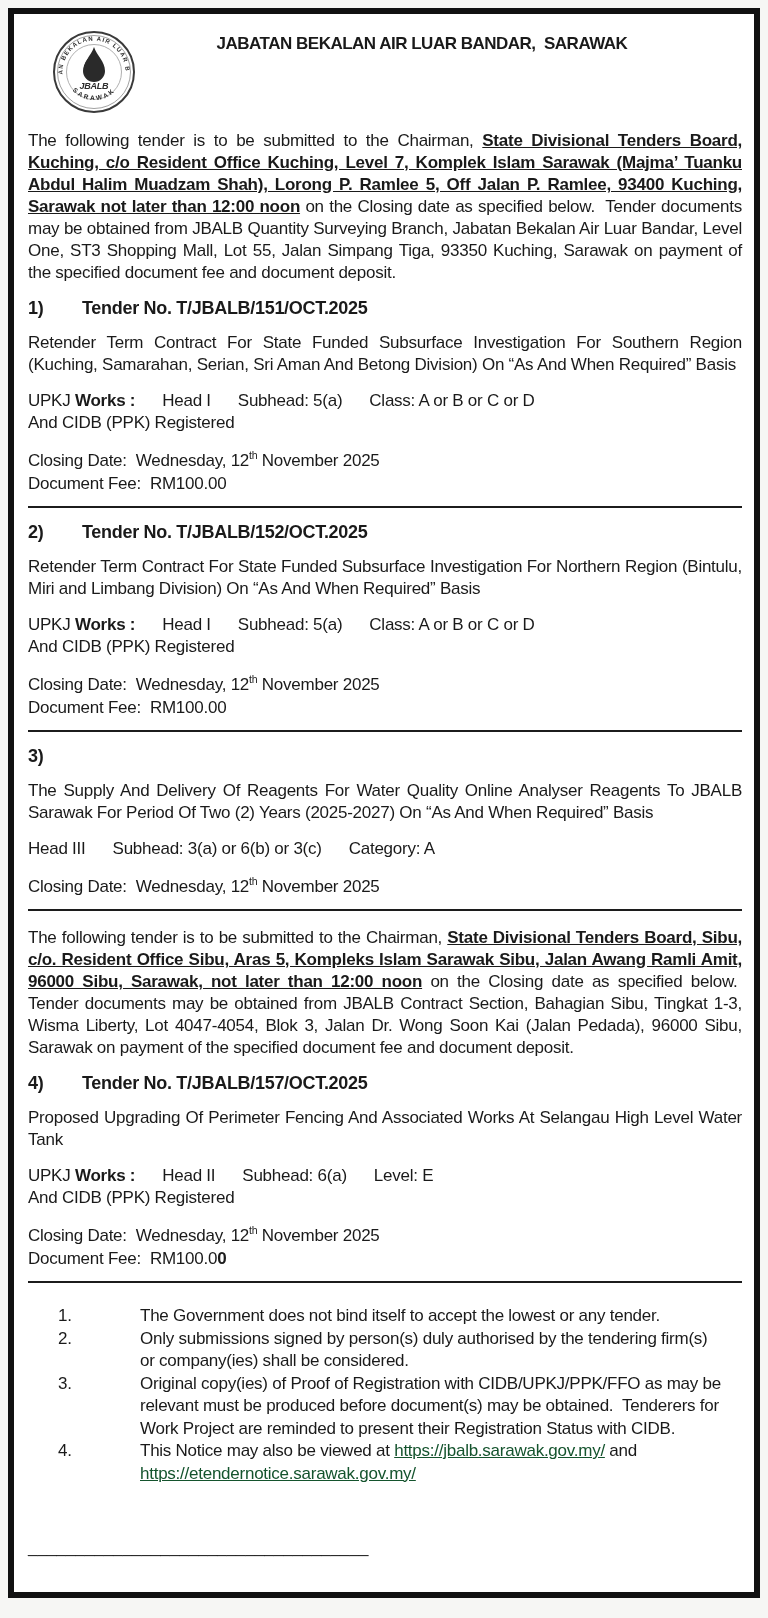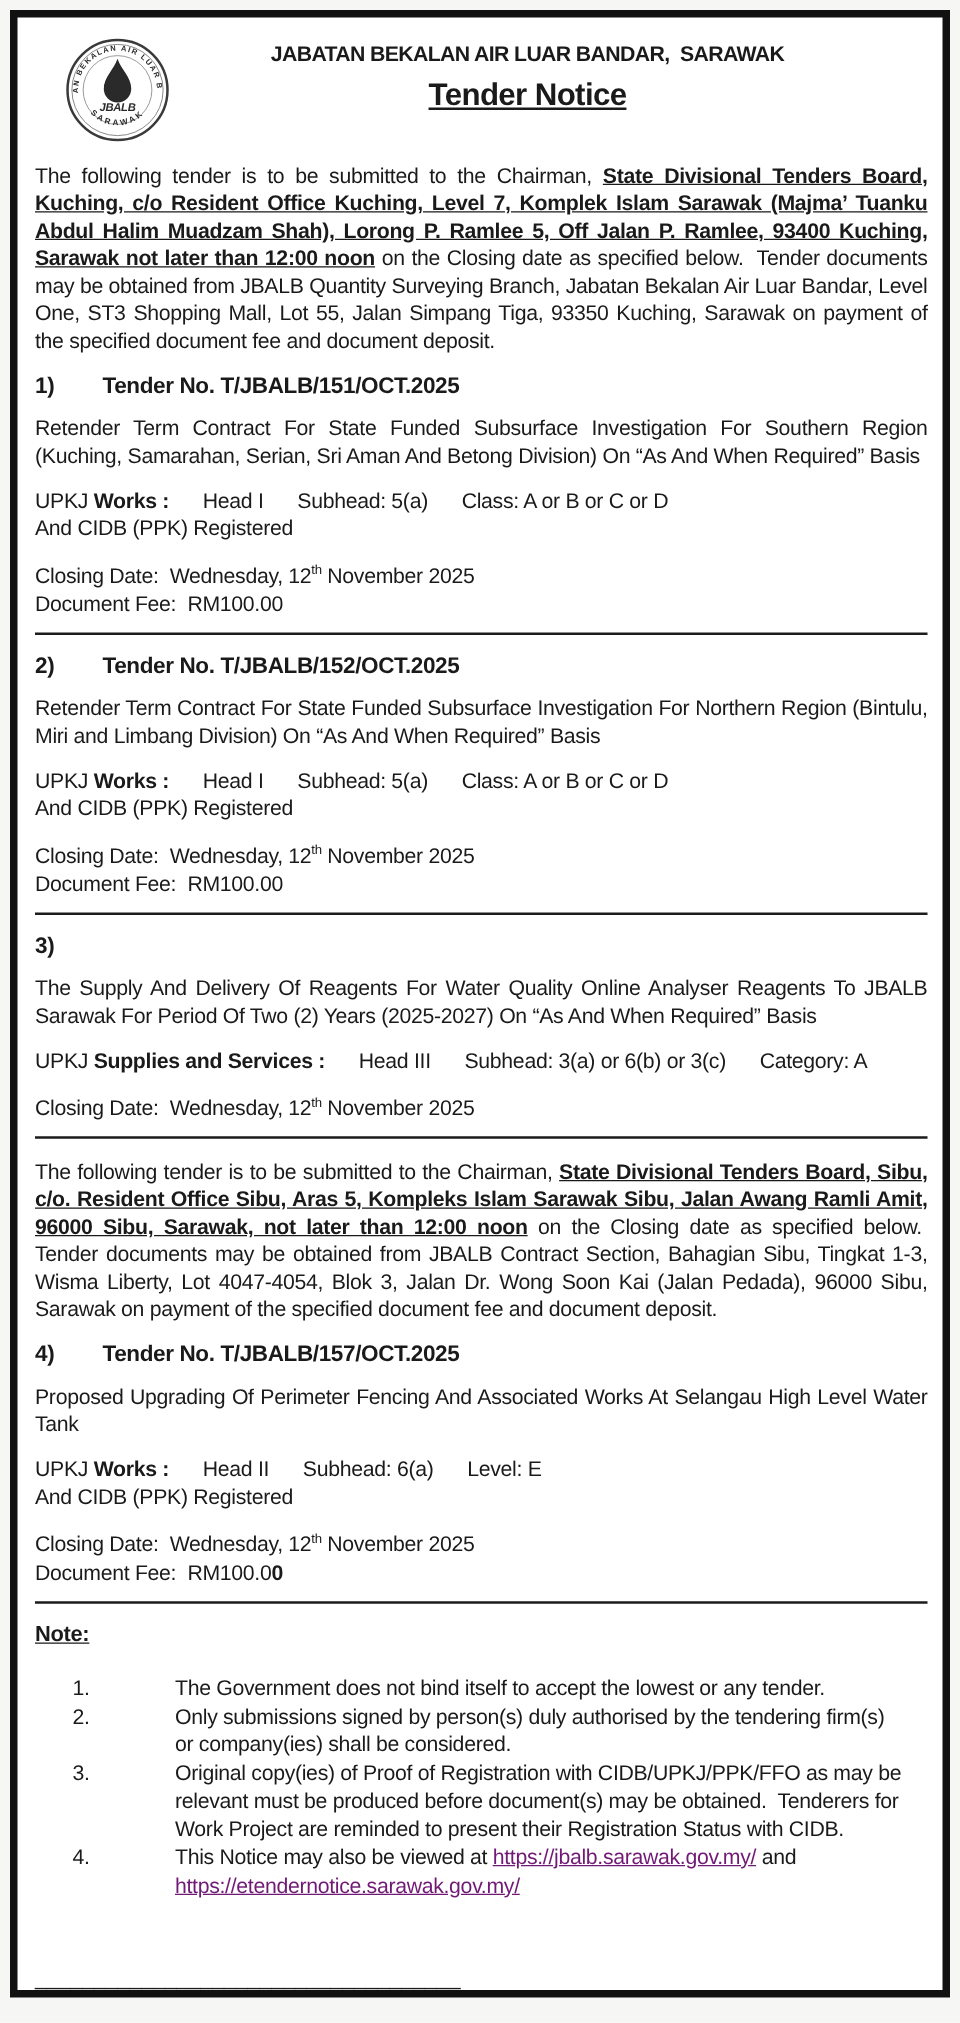--- a/index.html
+++ b/index.html
@@ -48,21 +48,21 @@
   .fee-bold { font-weight: bold; }
 
   hr.rule { border: none; border-top: 2.5px solid #1c1c1c; margin: 11px 0 0 0; }
 
   
   .note-heading { font-size: 17.5px; font-weight: bold; text-decoration: underline; margin: 14px 0 0 0; }
   .note-list { margin-top: 22px; font-size: 17px; line-height: 22.5px; }
   .note-item { display: flex; }
   .note-num { margin-left: 30px; width: 82px; flex: 0 0 82px; }
   .note-text { flex: 1; padding-right: 20px; }
-  a.doc-link { color: #701a75; text-decoration: underline; cursor: pointer; }
+  a.doc-link { color: #14532d; text-decoration: underline; cursor: pointer; }
 
   
   .sig-block { margin-top: 52px; font-size: 17px; line-height: 22.5px; }
   .sig-rule { font-weight: normal; letter-spacing: 0; }
 
   .logo-svg { display: block; }
 </style>
 </head>
 <body>
 
@@ -87,21 +87,20 @@
           </text>
           <g>
             <path d="M 42,17 C 39,26 31,31.5 31,41 a 11,11 0 0 0 22,0 C 53,31.5 45,26 42,17 Z" fill="#2a2a2a"></path>
             <path d="M 36.5,27 C 33,32 30.5,36 31,42 C 29,36 32,30 36.5,27 Z" fill="#ffffff"></path>
           </g>
           <text x="42" y="59" text-anchor="middle" font-size="9" font-weight="bold" font-style="italic" fill="#2b2b2b" font-family="Liberation Sans, sans-serif" id="logo-acronym">JBALB</text>
         </svg>
       </div>
       <div class="titles">
         <div class="org-title">JABATAN BEKALAN AIR LUAR BANDAR,&nbsp; SARAWAK</div>
-        <div class="doc-title">Tender Notice</div>
       </div>
     </div>
 
     <p class="body-par"><span>The following tender is to be submitted to the Chairman, </span><span class="emph">State Divisional Tenders Board, Kuching, c/o Resident Office Kuching, Level 7, Komplek Islam Sarawak (Majma’ Tuanku Abdul Halim Muadzam Shah), Lorong P. Ramlee 5, Off Jalan P. Ramlee, 93400 Kuching, Sarawak not later than 12:00 noon</span><span> on the Closing date as specified below.&nbsp; Tender documents may be obtained from JBALB Quantity Surveying Branch, Jabatan Bekalan Air Luar Bandar, Level One, ST3 Shopping Mall, Lot 55, Jalan Simpang Tiga, 93350 Kuching, Sarawak on payment of the specified document fee and document deposit.</span></p>
 
     <div>
       <div class="tender-head">
         <span class="tender-num">1)</span>
         <span>Tender No. T/JBALB/151/OCT.2025</span>
       </div>
@@ -144,21 +143,20 @@
       <hr class="rule">
     </div>
 
     <div>
       <div class="tender-head">
         <span class="tender-num">3)</span>
       </div>
       <div class="tender-desc">The Supply And Delivery Of Reagents For Water Quality Online Analyser Reagents To JBALB Sarawak For Period Of Two (2) Years (2025-2027) On “As And When Required” Basis</div>
       <div class="upkj-block">
         <div class="upkj-row">
-          <span class="upkj-seg"><span>UPKJ </span><span class="upkj-bold">Supplies and Services :</span></span>
           <span class="upkj-seg">Head III</span>
           <span class="upkj-seg">Subhead: 3(a) or 6(b) or 3(c)</span>
           <span class="upkj-seg">Category: A</span>
         </div>
       </div>
       <div class="closing-block">
         <div><span>Closing Date:&nbsp; Wednesday, 12</span><sup class="ord">th</sup><span> November 2025</span></div>
       </div>
       <hr class="rule">
     </div>
@@ -181,21 +179,20 @@
         <div>And CIDB (PPK) Registered</div>
       </div>
       <div class="closing-block">
         <div><span>Closing Date:&nbsp; Wednesday, 12</span><sup class="ord">th</sup><span> November 2025</span></div>
         <div><span>Document Fee:&nbsp; RM100.0</span><span class="fee-bold">0</span></div>
       </div>
       <hr class="rule">
     </div>
 
     <div>
-      <div class="note-heading">Note:</div>
       <div class="note-list">
         <div class="note-item">
           <span class="note-num">1.</span>
           <span class="note-text">The Government does not bind itself to accept the lowest or any tender.</span>
         </div>
         <div class="note-item">
           <span class="note-num">2.</span>
           <span class="note-text">Only submissions signed by person(s) duly authorised by the tendering firm(s) or company(ies) shall be considered.</span>
         </div>
         <div class="note-item">

